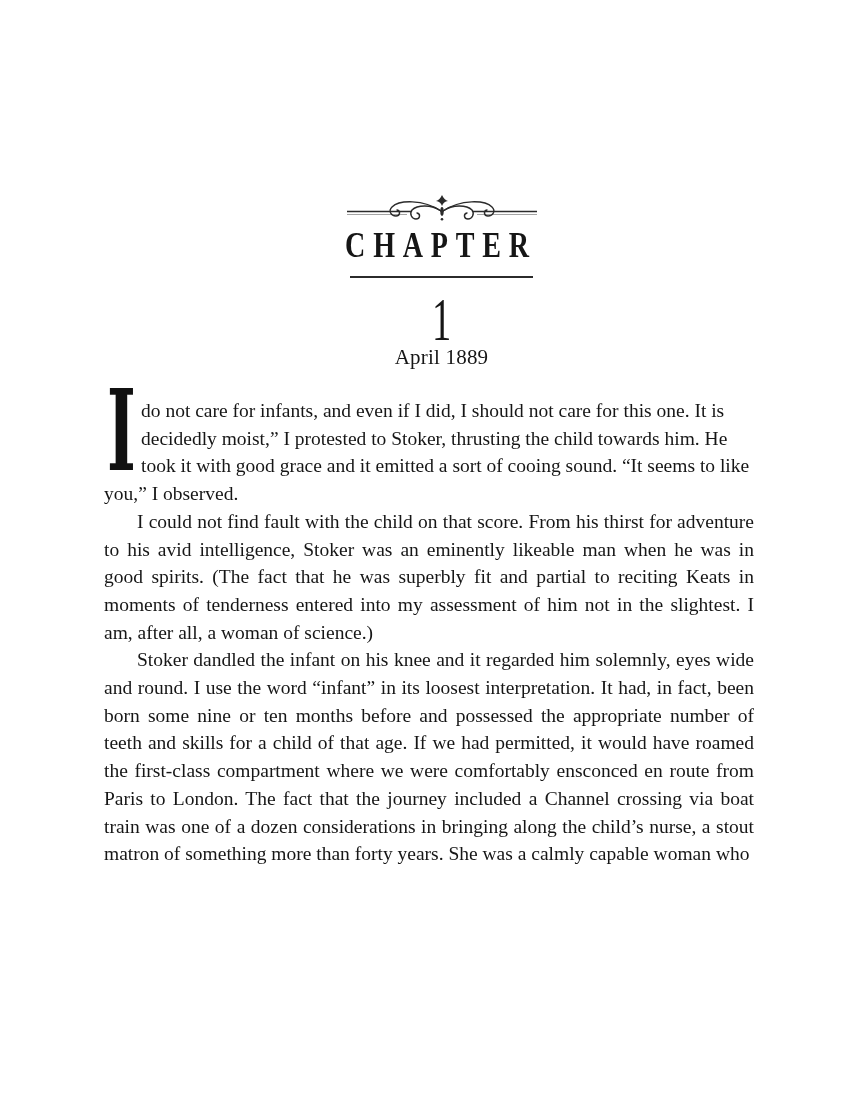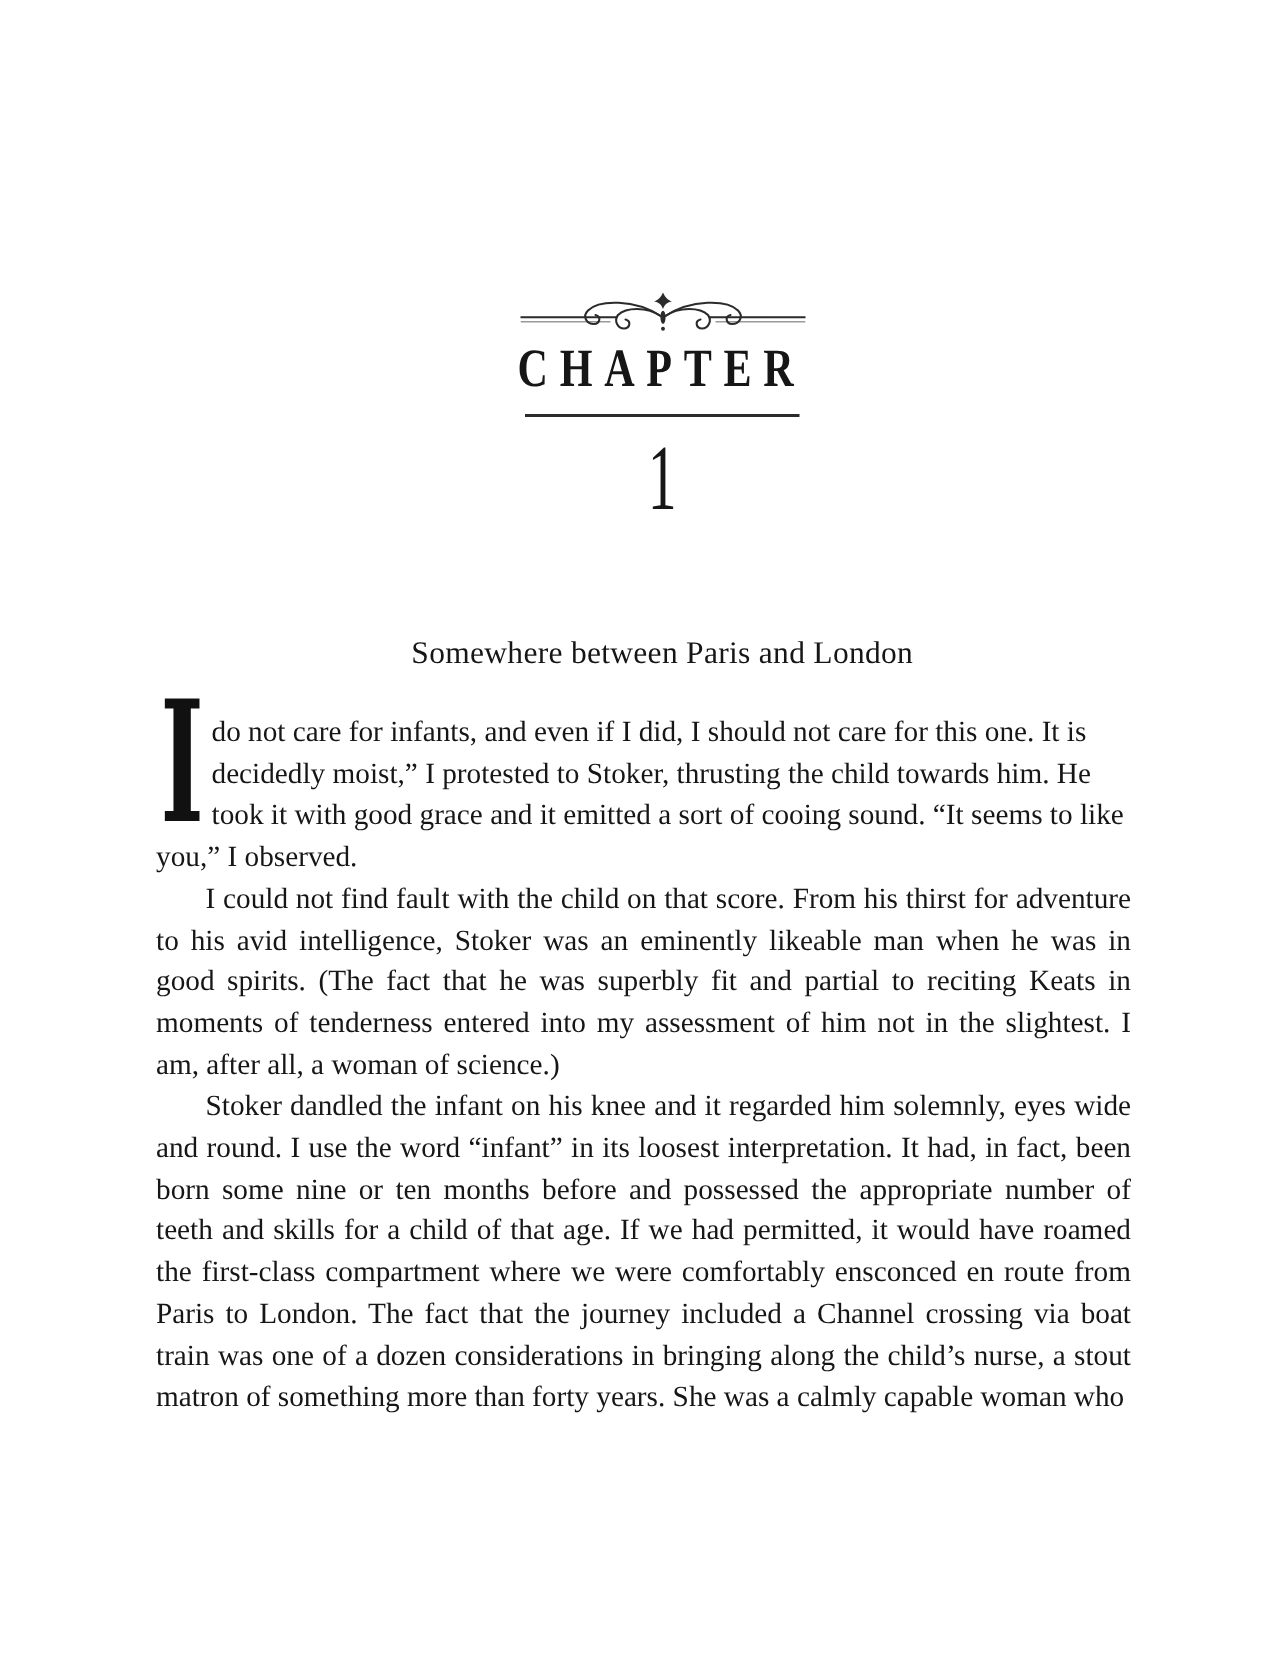--- a/index.html
+++ b/index.html
@@ -115,22 +115,22 @@
     <div class="chapter-label">
       <span class="squeeze">CHAPTER</span>
     </div>
 
     <div class="head-rule"></div>
 
     <div class="chapter-number">
       <span class="squeeze">1</span>
     </div>
 
-    <div class="location-line">Somewhere between Paris and London</div>
 
+    <div class="date-line">April 1889</div>
   </div>
 
   <div class="body-text">
 
     <p class="opening"><span class="dropcap">I</span><span>do not care for infants, and even if I did, I should not care for this one. It is decidedly </span><span class="italic">moist</span><span>,” I protested to Stoker, thrusting the child towards him. He took it with good grace and it emitted a sort of cooing sound. “It seems to like you,” I observed.</span></p>
 
     <p>I could not find fault with the child on that score. From his thirst for adventure to his avid intelligence, Stoker was an eminently likeable man when he was in good spirits. (The fact that he was superbly fit and partial to reciting Keats in moments of tenderness entered into my assessment of him not in the slightest. I am, after all, a woman of science.)</p>
 
     <p>Stoker dandled the infant on his knee and it regarded him solemnly, eyes wide and round. I use the word “infant” in its loosest interpretation. It had, in fact, been born some nine or ten months before and possessed the appropriate number of teeth and skills for a child of that age. If we had permitted, it would have roamed the first-class compartment where we were comfortably ensconced en route from Paris to London. The fact that the journey included a Channel crossing via boat train was one of a dozen considerations in bringing along the child’s nurse, a stout matron of something more than forty years. She was a calmly capable woman who</p>
 

